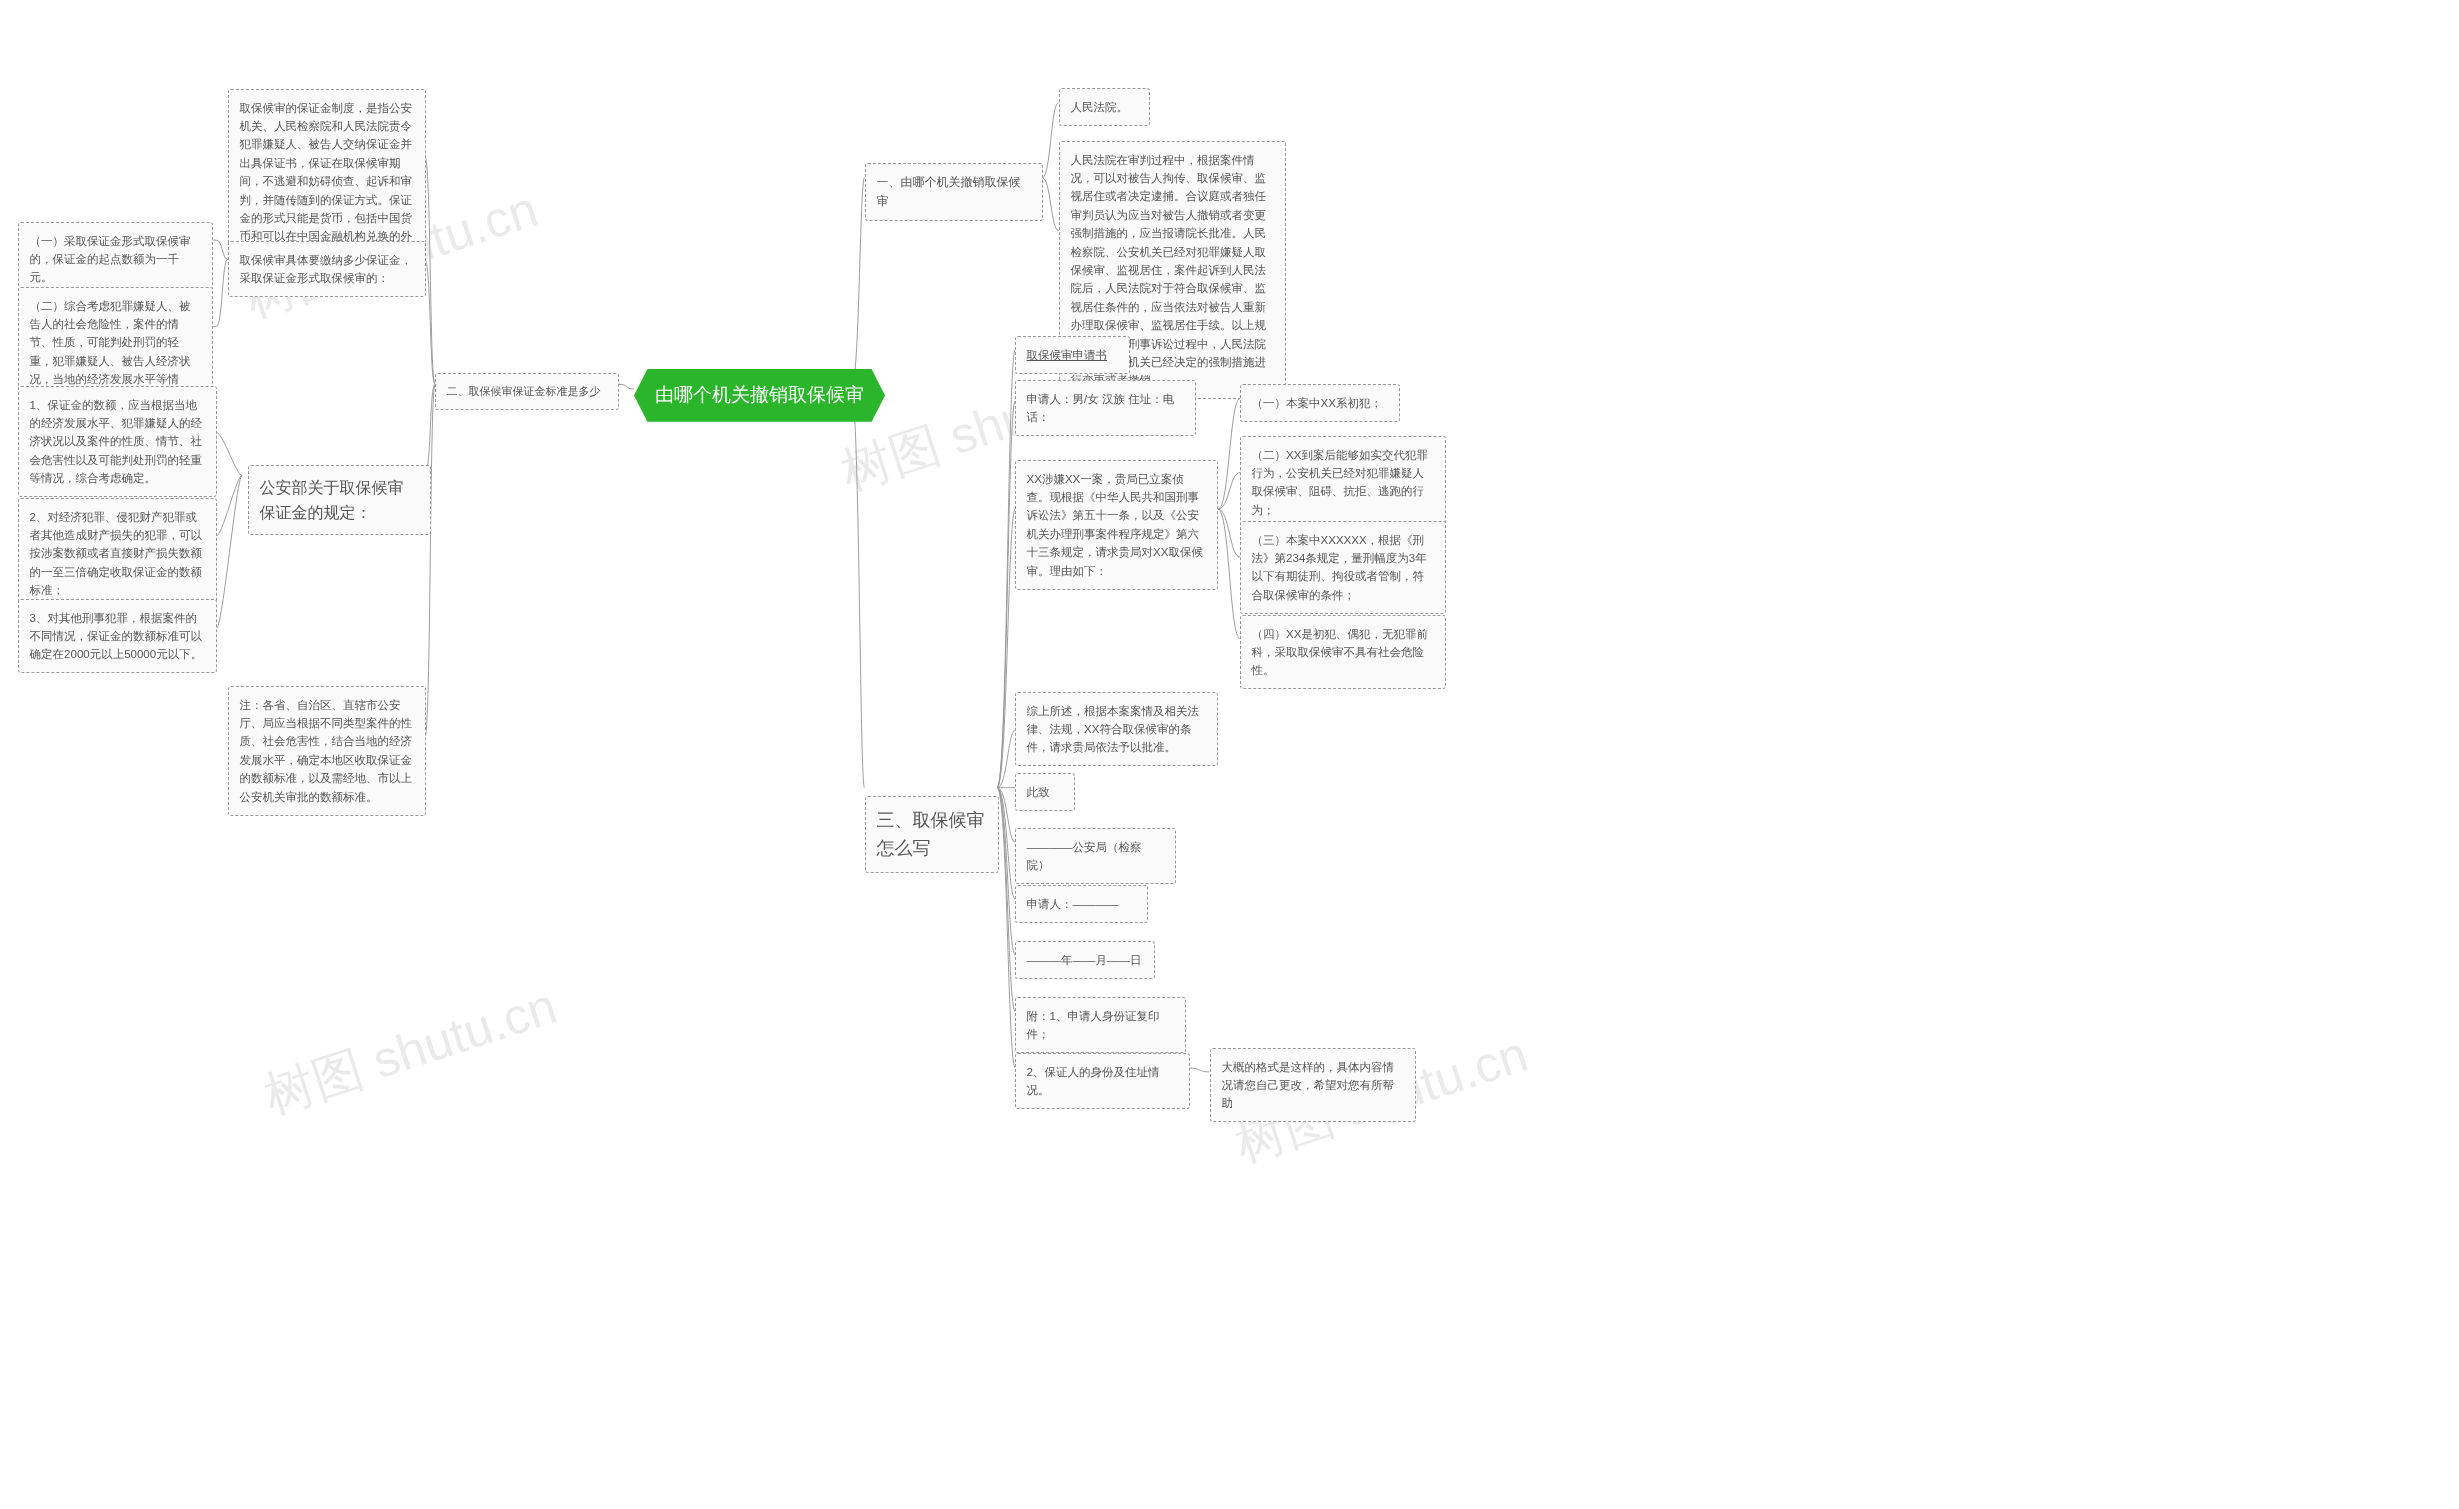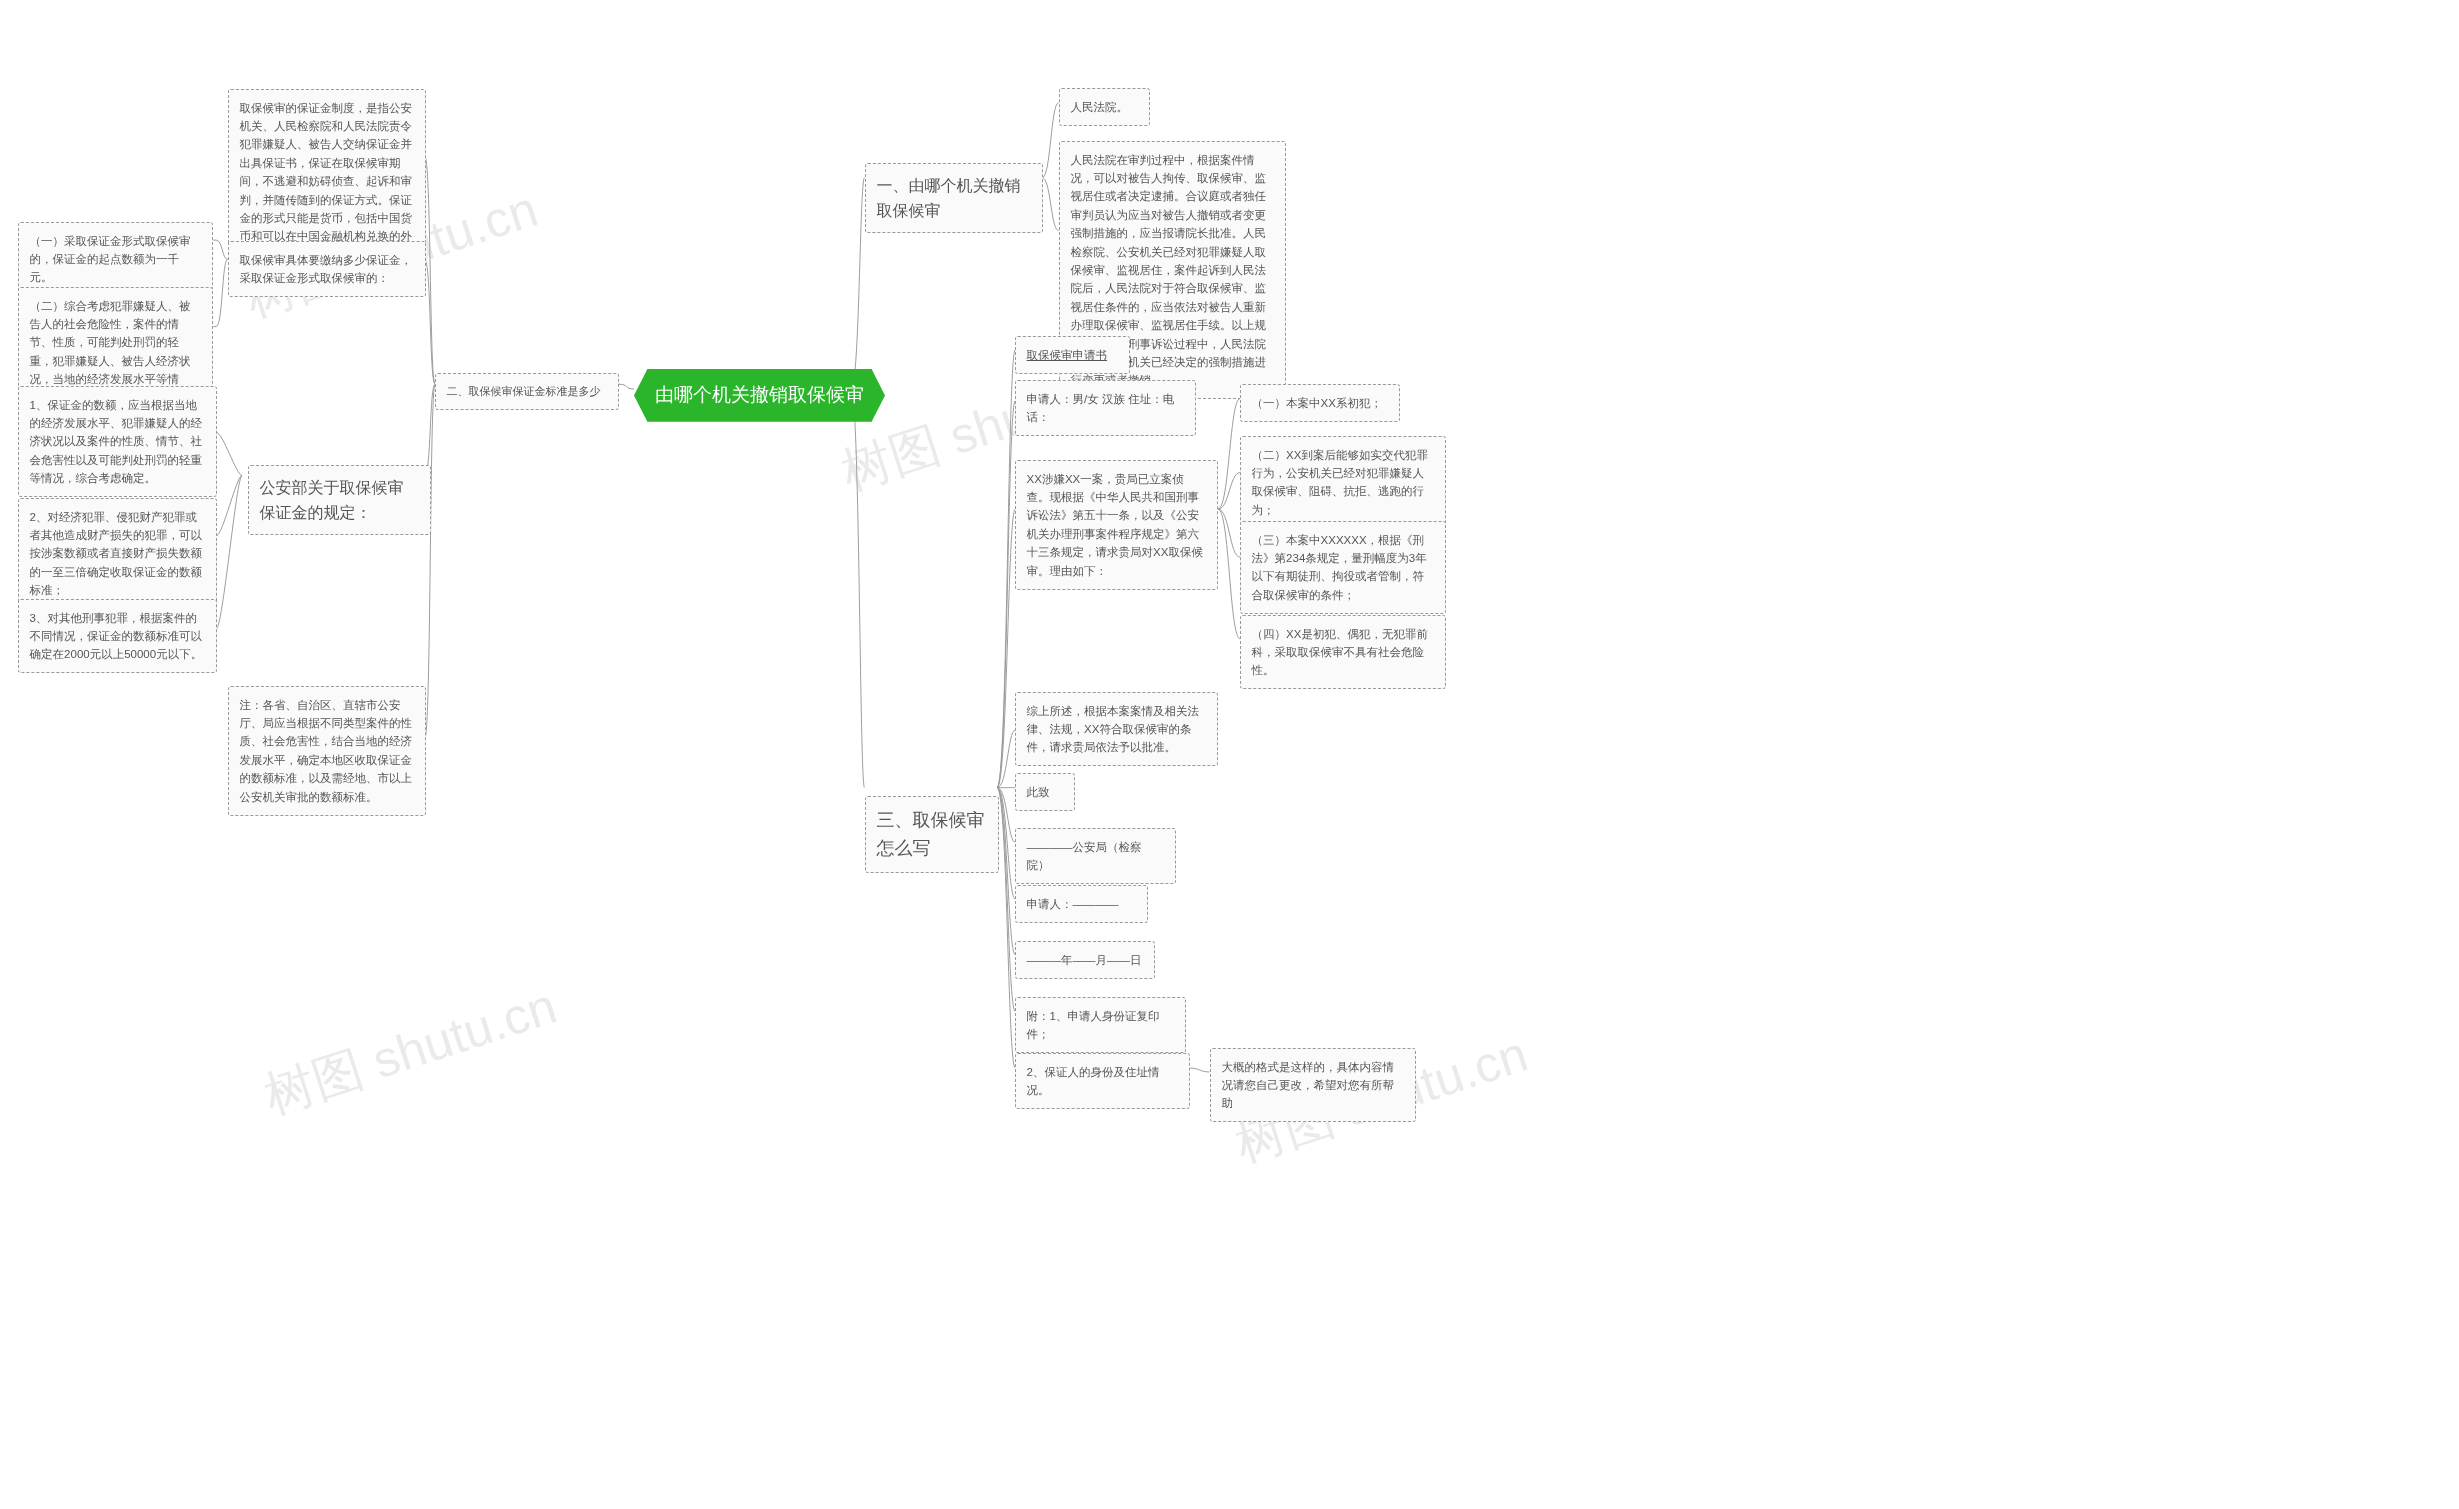--- a/index.html
+++ b/index.html
@@ -68,21 +68,21 @@
     #n-l2 { left: 228px; top: 241px; width: 198px; }
     #n-l2a { left: 18px; top: 222px; width: 195px; }
     #n-l2b { left: 18px; top: 287px; width: 195px; }
     #n-l3 { left: 248px; top: 465px; width: 183px; font-size: 16px; }
     #n-l3a { left: 18px; top: 386px; width: 199px; }
     #n-l3b { left: 18px; top: 498px; width: 199px; }
     #n-l3c { left: 18px; top: 599px; width: 199px; }
     #n-l4 { left: 228px; top: 686px; width: 198px; }
     
     
-    #n-sec1 { left: 865px; top: 163px; width: 178px; font-size: 16px; }
+    #n-sec1 { left: 865px; top: 163px; width: 178px; font-size: 12px; }
     #n-r1a { left: 1059px; top: 88px; width: 91px; }
     #n-r1b { left: 1059px; top: 141px; width: 227px; }
     
     #n-sec3 { left: 865px; top: 796px; width: 134px; font-size: 18px; }
     #n-r3a { left: 1015px; top: 336px; width: 115px; text-decoration: underline; }
     #n-r3b { left: 1015px; top: 380px; width: 181px; }
     #n-r3c { left: 1015px; top: 460px; width: 203px; }
     #n-r3c1 { left: 1240px; top: 384px; width: 160px; }
     #n-r3c2 { left: 1240px; top: 436px; width: 206px; }
     #n-r3c3 { left: 1240px; top: 521px; width: 206px; }

